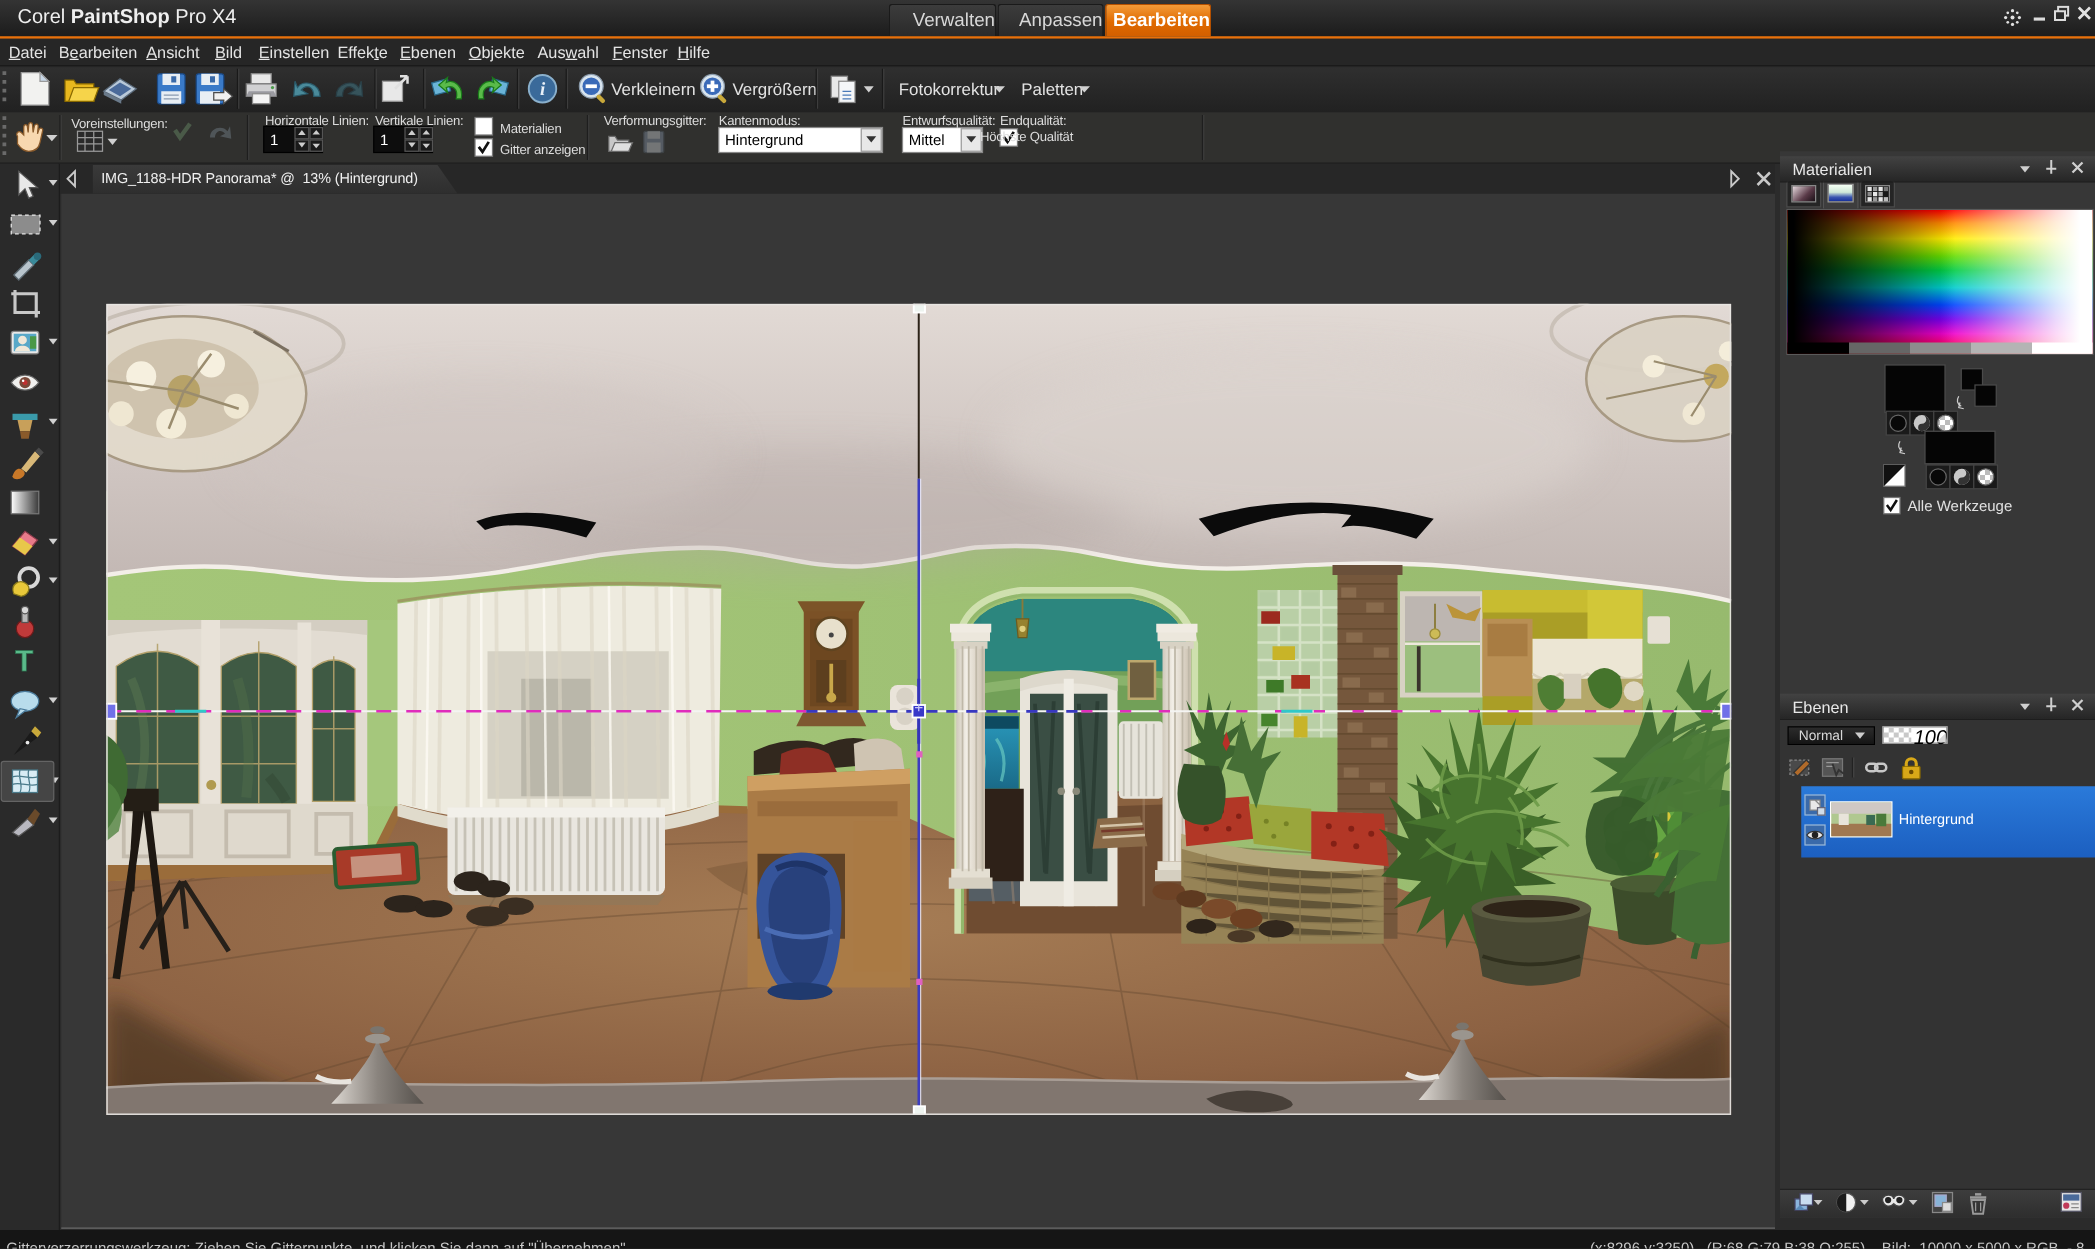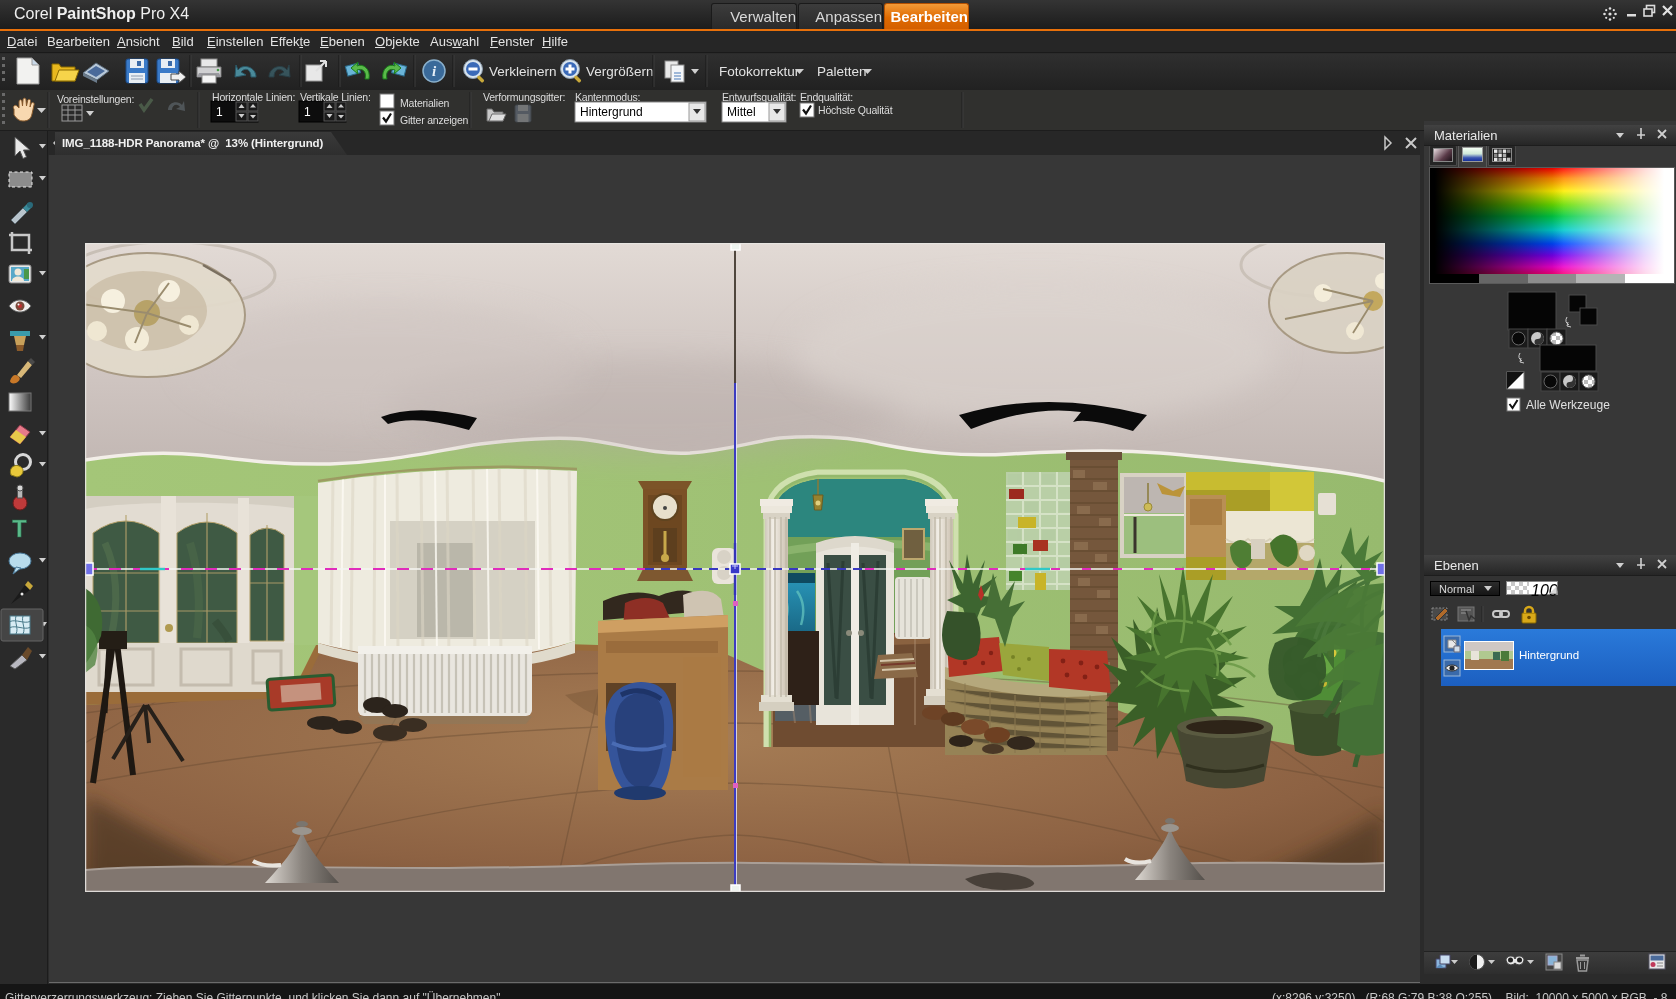--- a/index.html
+++ b/index.html
@@ -17,21 +17,21 @@
 #menubar{left:0;top:31px;width:1676px;height:22px;background:#262626;border-bottom:1px solid #1a1a1a;}
 .menuitem{top:3px;font-size:13px;color:#e4e4e4;}
 .menuitem u{text-decoration:underline}
 
 #toolbar1{left:0;top:54px;width:1676px;height:36px;background:linear-gradient(#2f2f2f,#212121);}
 
 #optrow{left:0;top:90px;width:1676px;height:41px;background:#30302e;border-bottom:1px solid #1d1d1d;}
 .olabel{font-size:10.5px;color:#dcdcdc;letter-spacing:-0.2px;}
 
 #docrow{left:48px;top:131px;width:1372px;height:24px;background:#272727;}
-#doctab{left:55px;top:132px;width:292px;height:23px;background:linear-gradient(#3a3a3a,#2e2e2e);color:#f0f0f0;font-weight:bold;font-size:11.5px;line-height:23px;padding-left:7px;letter-spacing:-0.1px;clip-path:polygon(0 0,276px 0,292px 100%,0 100%);}
+#doctab{left:74px;top:132px;width:292px;height:23px;background:linear-gradient(#3a3a3a,#2e2e2e);color:#f0f0f0;font-weight:normal;font-size:11.5px;line-height:23px;padding-left:7px;letter-spacing:-0.1px;clip-path:polygon(0 0,276px 0,292px 100%,0 100%);}
 
 #toolpal{left:0;top:131px;width:48px;height:853px;background:#2a2a2a;border-right:1px solid #1c1c1c;}
 #canvas{left:49px;top:155px;width:1371px;height:828px;background:#373737;border-bottom:1px solid #6b6b6b;}
 
 #rightpanel{left:1424px;top:121px;width:252px;height:853px;background:#373737;}
 .phead{position:absolute;left:0;height:21px;background:linear-gradient(#424242,#262626);color:#e8e8e8;font-size:13px;line-height:21px;padding-left:10px;border-bottom:1px solid #1d1d1d;z-index:5;}
 .picons{position:absolute;right:6px;top:0;color:#cfcfcf;font-size:12px;}
 
 #statusbar{left:0;top:984px;width:1676px;height:15px;background:#151515;color:#c8c8c8;font-size:12px;overflow:hidden;}
 </style></head>
@@ -299,21 +299,21 @@
 </svg>
 <div class="abs olabel" style="left:57px;top:93px;">Voreinstellungen:</div>
 <div class="abs olabel" style="left:212px;top:91px;">Horizontale Linien:</div>
 <div class="abs olabel" style="left:300px;top:91px;">Vertikale Linien:</div>
 <div class="abs olabel" style="left:400px;top:97px;">Materialien</div>
 <div class="abs olabel" style="left:400px;top:114px;">Gitter anzeigen</div>
 <div class="abs olabel" style="left:483px;top:91px;text-align:center;">Verformungsgitter:</div>
 <div class="abs olabel" style="left:575px;top:91px;">Kantenmodus:</div>
 <div class="abs olabel" style="left:722px;top:91px;">Entwurfsqualität:</div>
 <div class="abs olabel" style="left:800px;top:91px;">Endqualität:</div>
-<div class="abs olabel" style="left:818px;top:104px;">Höchste Qualität</div>
+<div class="abs olabel" style="left:784px;top:104px;">Höchste Qualität</div>
 
 <div class="abs" id="docrow"></div>
 <svg class="abs" style="left:50px;top:134px;" width="16" height="18">
       <path d="M10,3 L4,9 L10,15 Z" fill="none" stroke="#c8c8c8" stroke-width="1.5"></path>
     </svg>
 <div class="abs" id="doctab">IMG_1188-HDR Panorama* @&nbsp; 13% (Hintergrund)</div>
 <svg class="abs" style="left:1382px;top:134px;" width="36" height="18">
       <path d="M3,3 L9,9 L3,15 Z" fill="none" stroke="#c8c8c8" stroke-width="1.5"></path>
       <path d="M24,4 l10,10 M34,4 l-10,10" stroke="#c8c8c8" stroke-width="2"></path>
     </svg>

